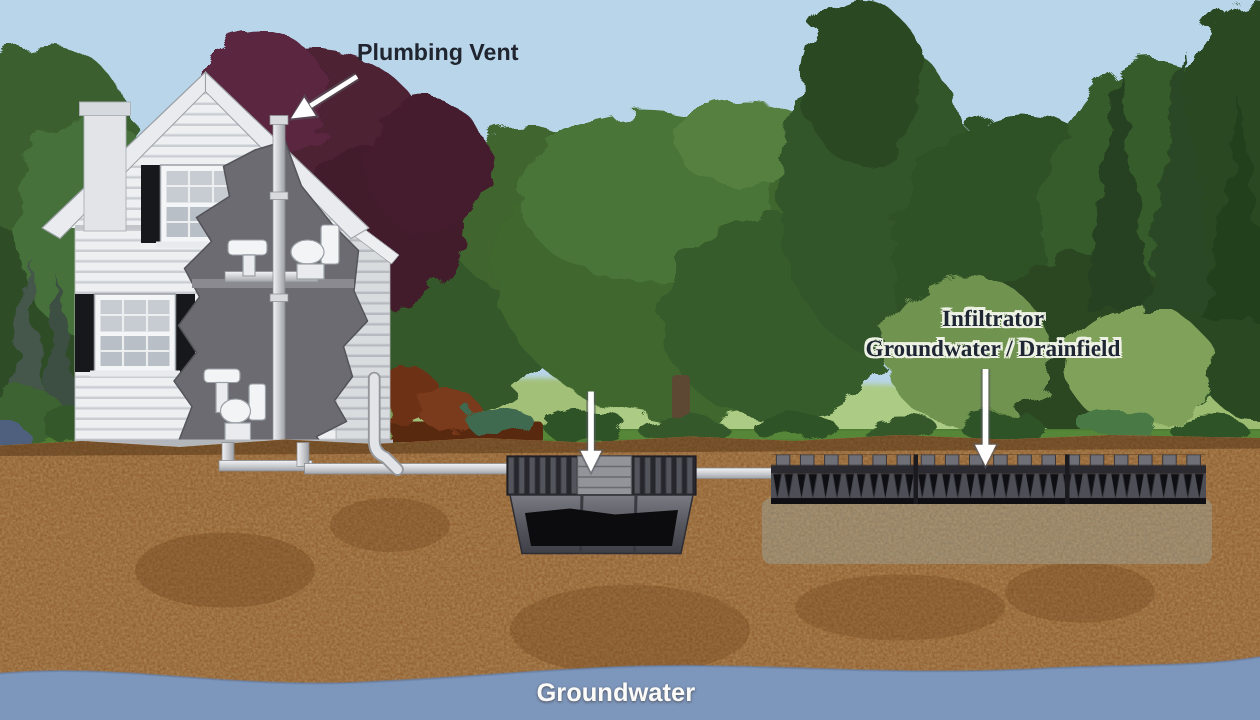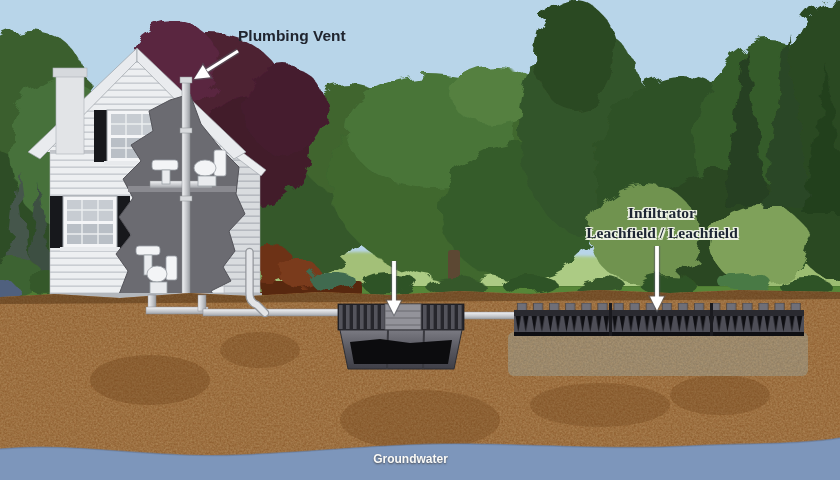--- a/index.html
+++ b/index.html
@@ -279,18 +279,18 @@
     <line x1="657" y1="246" x2="657" y2="297" stroke="#ffffff" stroke-width="3.8"></line>
     <polygon points="657,310.5 650,296.5 664,296.5" fill="#ffffff"></polygon>
   </g>
 </svg>
 
   <div class="lbl lbl-dark" style="left:238px;top:27px;">Plumbing Vent</div>
 
 
   <div class="lbl lbl-halo two-line" style="left:537px;top:203px;width:250px;">
     <div>Infiltrator</div>
-    <div>Leachfield / Leachfield</div>
+    <div>Groundwater / Drainfield</div>
   </div>
 
 
-  <div class="lbl lbl-white" style="left:328px;top:452px;width:165px;font-size:12px;">Groundwater</div>
+  <div class="lbl lbl-white" style="left:328px;top:452px;width:165px;font-size:17px;">Groundwater</div>
 </div>
 
 </body></html>

